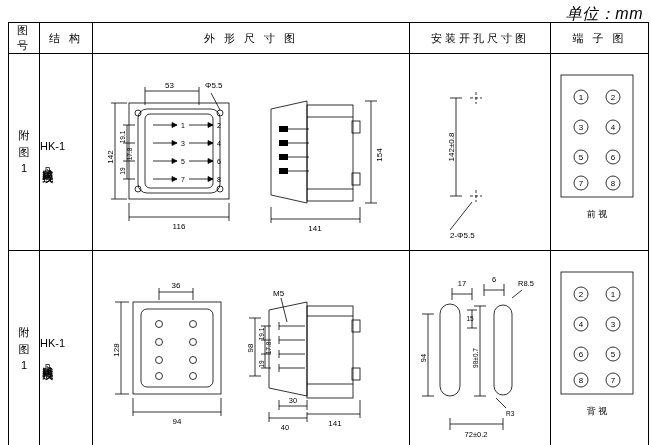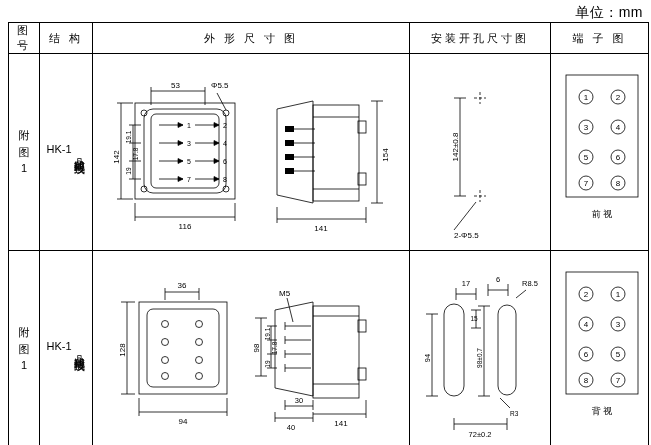--- a/index.html
+++ b/index.html
@@ -7,22 +7,23 @@
     width:651px;height:445px;
     background:#ffffff;
     font-family:"Liberation Sans", sans-serif;
     color:#000;
     position:relative;
     overflow:hidden;
   }
   .unit{
     position:absolute;
     right:8px; top:4px;
-    font-size:14px;
+    font-size:16px;
     letter-spacing:0.5px;
+    font-style:italic;
   }
   table.main{
     position:absolute;
     left:8px; top:22px;
     width:635px;
     border-collapse:collapse;
     table-layout:fixed;
   }
   table.main td, table.main th{
     border:1px solid #000;
@@ -34,39 +35,39 @@
   }
   thead td{ height:24px; font-size:12px; letter-spacing:3px;}
   .col-no{width:30px;margin-left:15px;}
   .col-struct{width:52px;}
   .col-dim{width:316px;margin-top:32px;}
   .col-hole{width:140px;}
   .col-term{width:97px;}
   .rowbody{height:197px;}
 
   .struct-inner{
-    display:flex;flex-direction:row;align-items:center;justify-content:center;
+    display:flex;flex-direction:column;align-items:flex-start;justify-content:center;
     height:100%;
     font-size:11px;
     line-height:1.25;
   }
   .struct-inner .code{margin-bottom:4px;}
   .struct-inner .vt{
     writing-mode:vertical-rl;
     text-orientation:upright;
     letter-spacing:1px;
   }
   .no-inner{
     display:flex;flex-direction:column;align-items:center;justify-content:center;
     height:100%;
     font-size:11px;
     line-height:1.5;
   }
   svg{display:block;}
-  .svgwrap{display:flex;align-items:center;justify-content:flex-end;height:100%;}
+  .svgwrap{display:flex;align-items:center;justify-content:flex-start;height:100%;}
   text{font-family:"Liberation Sans", sans-serif;}
 </style>
 </head>
 <body>
 
 <div class="unit">单位：mm</div>
 
 <table class="main">
   <thead>
     <tr>

